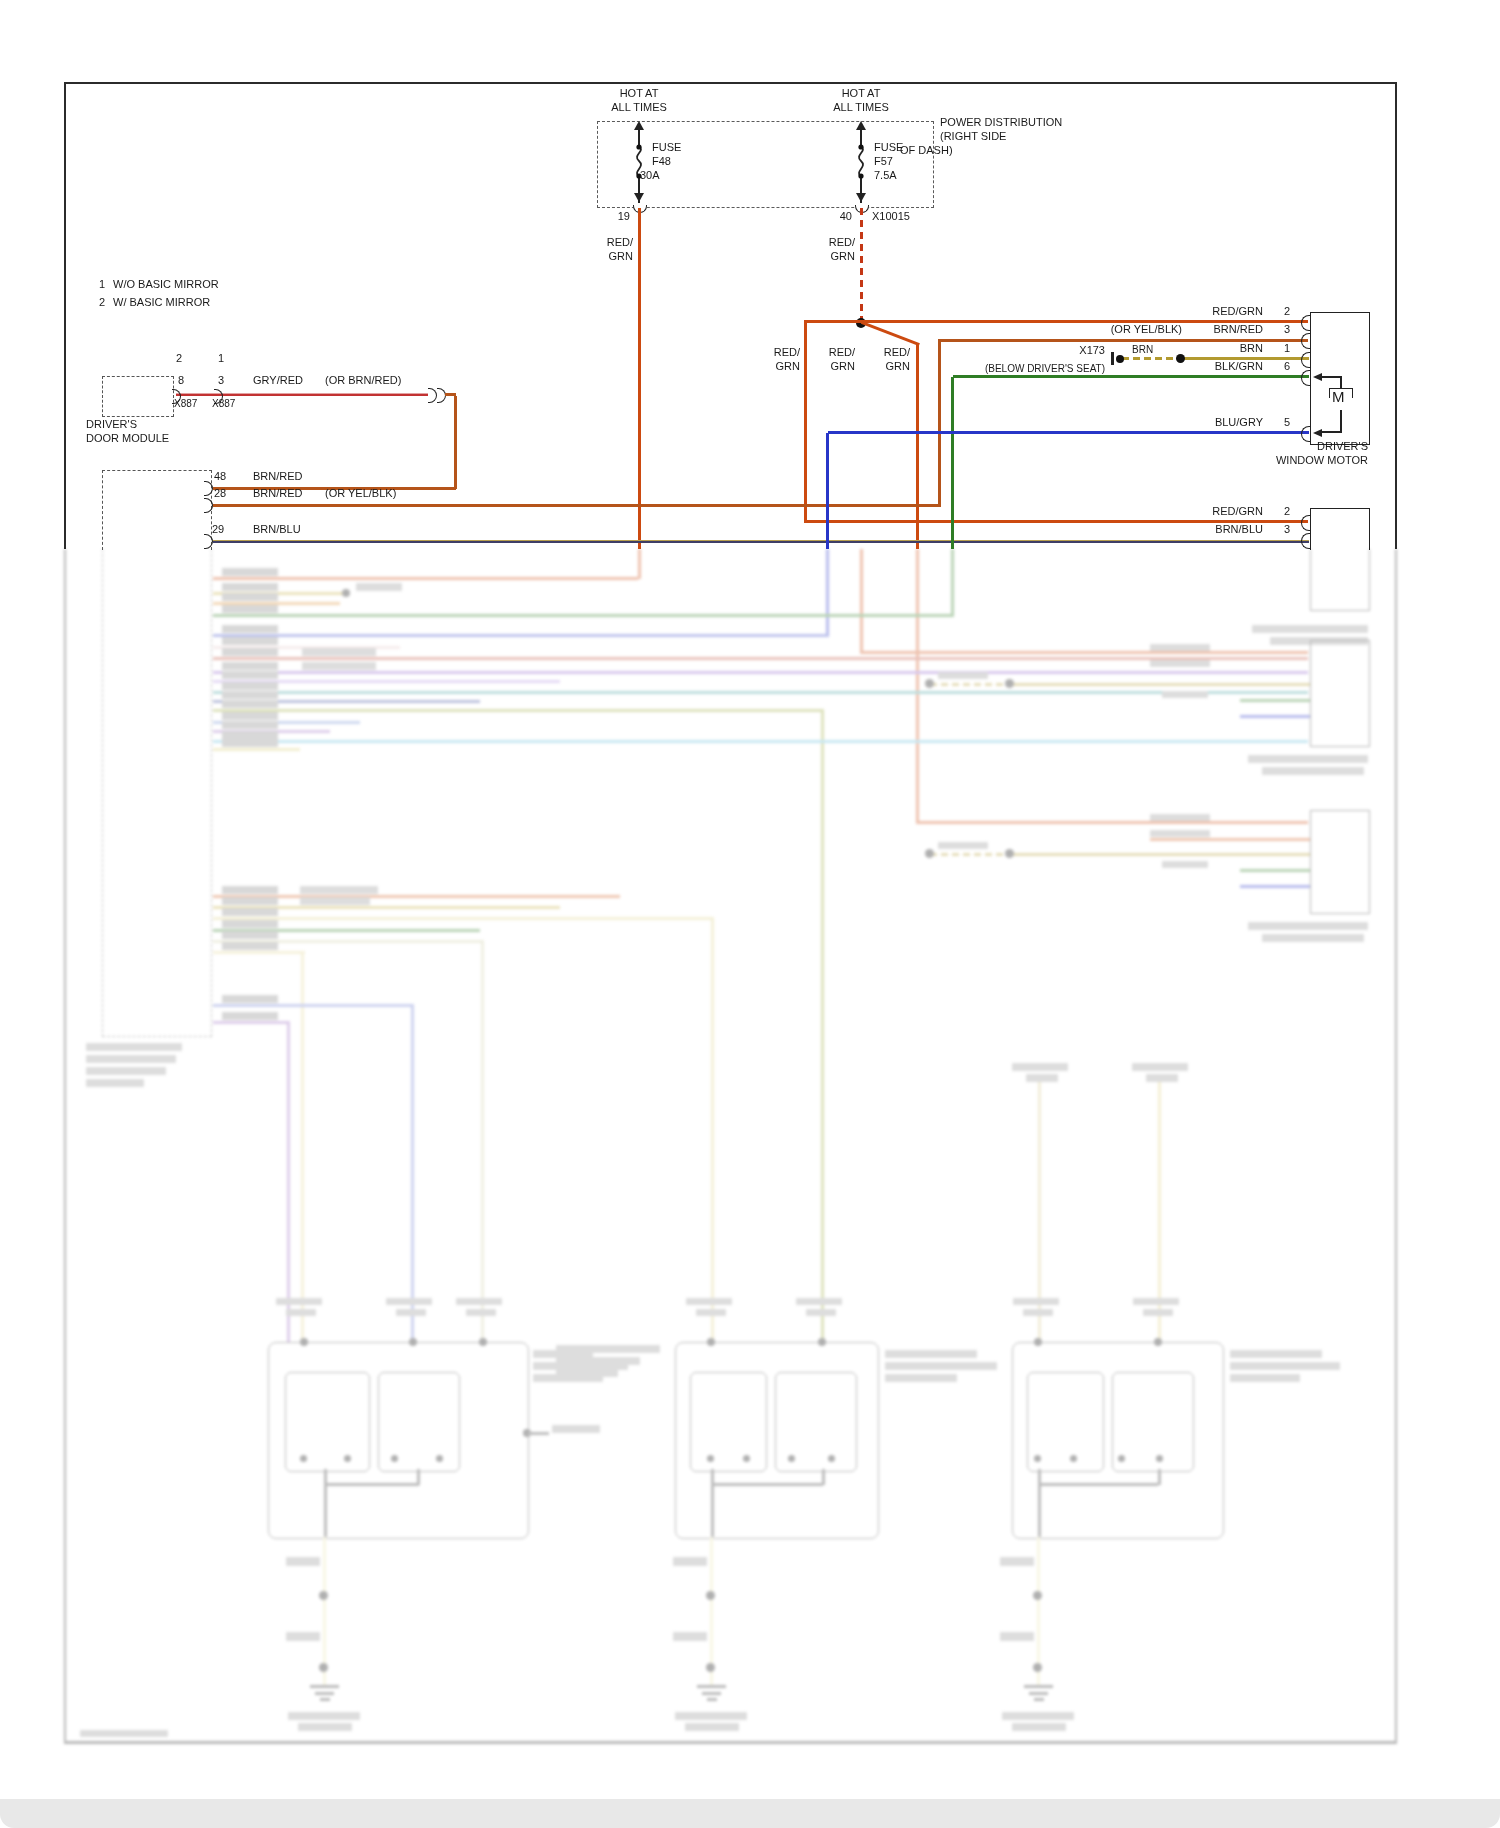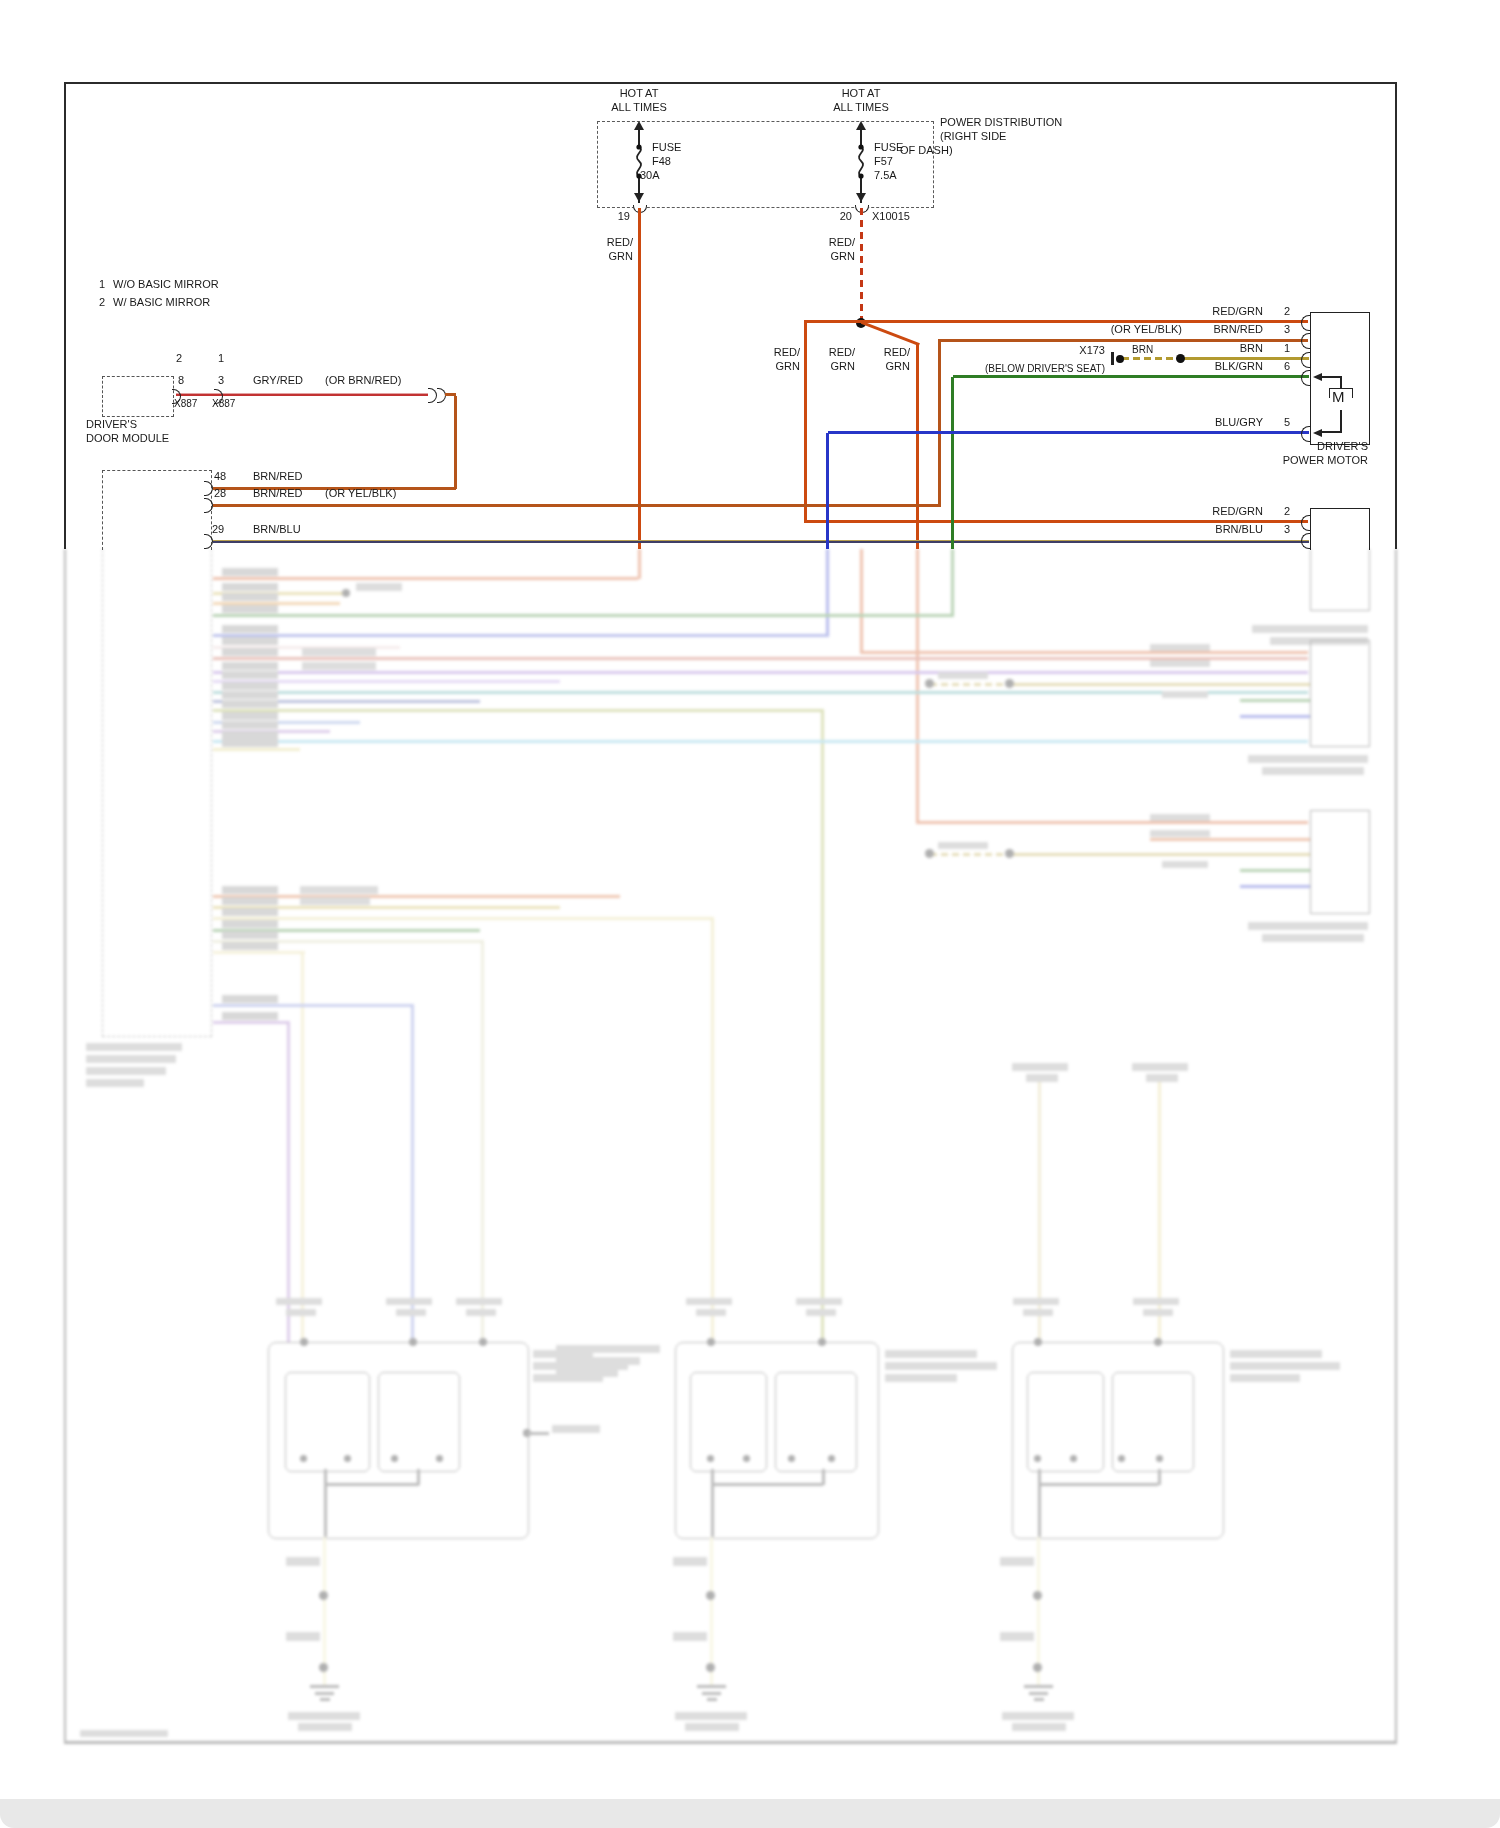--- a/index.html
+++ b/index.html
@@ -44,21 +44,21 @@
     <div class="t" style="left:940px;top:116px">POWER DISTRIBUTION</div>
     <div class="t" style="left:940px;top:130px">(RIGHT SIDE</div>
     <div class="t" style="left:900px;top:144px">OF DASH)</div>
     <div class="t" style="left:652px;top:141px">FUSE</div>
     <div class="t" style="left:652px;top:155px">F48</div>
     <div class="t" style="left:640px;top:169px">30A</div>
     <div class="t" style="left:874px;top:141px">FUSE</div>
     <div class="t" style="left:874px;top:155px">F57</div>
     <div class="t" style="left:874px;top:169px">7.5A</div>
     <div class="t tr" style="left:598px;top:210px;width:32px">19</div>
-    <div class="t tr" style="left:820px;top:210px;width:32px">20</div>
+    <div class="t tr" style="left:820px;top:210px;width:32px">40</div>
     <div class="t" style="left:872px;top:210px">X10015</div>
     <div class="t tr" style="left:581px;top:236px;width:52px">RED/</div>
     <div class="t tr" style="left:581px;top:250px;width:52px">GRN</div>
     <div class="t tr" style="left:803px;top:236px;width:52px">RED/</div>
     <div class="t tr" style="left:803px;top:250px;width:52px">GRN</div>
 
     <div class="t tr" style="left:93px;top:278px;width:12px">1</div>
     <div class="t" style="left:113px;top:278px">W/O BASIC MIRROR</div>
     <div class="t tr" style="left:93px;top:296px;width:12px">2</div>
     <div class="t" style="left:113px;top:296px">W/ BASIC MIRROR</div>
@@ -98,21 +98,21 @@
     <div class="t t10" style="left:1132px;top:343px">BRN</div>
     <div class="t tr" style="left:1113px;top:342px;width:150px">BRN</div>
     <div class="t" style="left:1284px;top:342px">1</div>
     <div class="t tr t10" style="left:955px;top:362px;width:150px">(BELOW DRIVER'S SEAT)</div>
     <div class="t tr" style="left:1113px;top:360px;width:150px">BLK/GRN</div>
     <div class="t" style="left:1284px;top:360px">6</div>
     <div class="t tr" style="left:1113px;top:416px;width:150px">BLU/GRY</div>
     <div class="t" style="left:1284px;top:416px">5</div>
     <div class="t" style="left:1332px;top:390px;font-size:15px">M</div>
     <div class="t tr" style="left:1218px;top:440px;width:150px">DRIVER'S</div>
-    <div class="t tr" style="left:1218px;top:454px;width:150px">POWER MOTOR</div>
+    <div class="t tr" style="left:1218px;top:454px;width:150px">WINDOW MOTOR</div>
 
     <div class="t tr" style="left:1113px;top:505px;width:150px">RED/GRN</div>
     <div class="t" style="left:1284px;top:505px">2</div>
     <div class="t tr" style="left:1113px;top:523px;width:150px">BRN/BLU</div>
     <div class="t" style="left:1284px;top:523px">3</div>
   <div class="abs" style="left: 64px; top: 82px; width: 1333px; height: 2px; background: rgb(43, 43, 43);"></div>
       <div class="abs" style="left: 64px; top: 84px; width: 2px; height: 465px; background: rgb(43, 43, 43);"></div>
       <div class="abs" style="left: 1395px; top: 84px; width: 2px; height: 465px; background: rgb(43, 43, 43);"></div>
       <div class="abs" style="left: 597px; top: 121px; width: 335px; height: 85px; border: 1.6px dashed rgb(90, 90, 90);"></div>
       <div class="abs" style="left: 638px; top: 130px; width: 2px; height: 18px; background: rgb(34, 34, 34);"></div>

